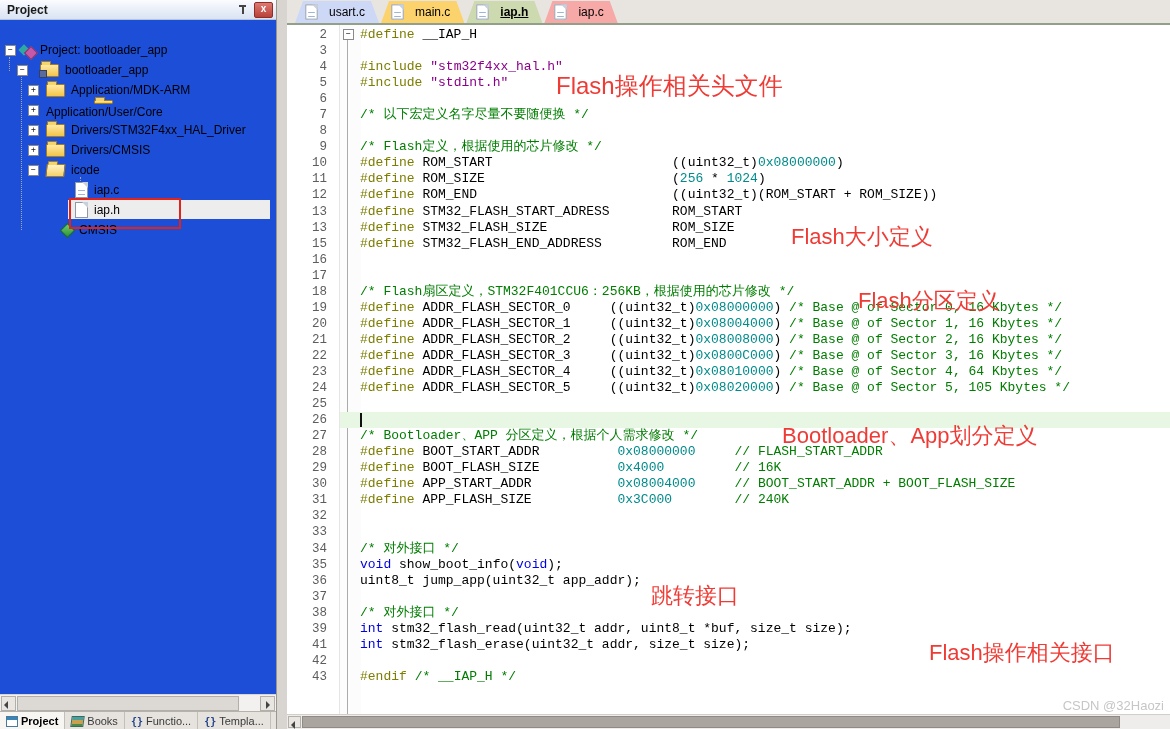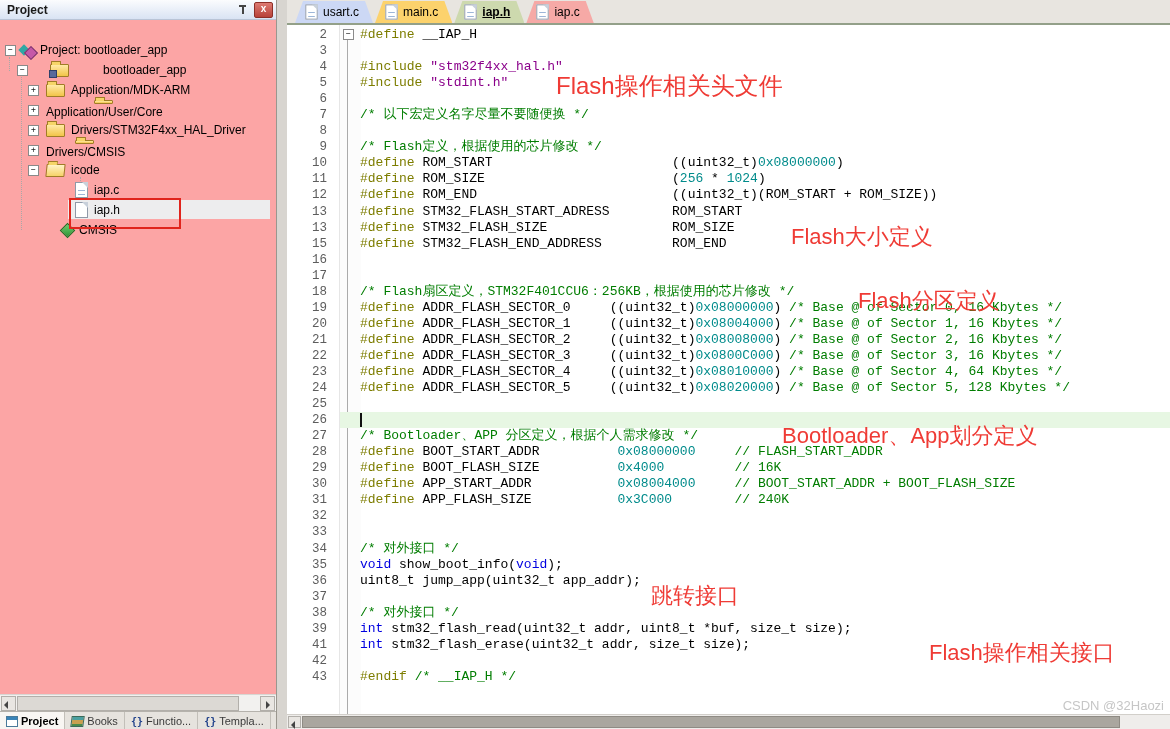--- a/index.html
+++ b/index.html
@@ -1,19 +1,19 @@
 <!DOCTYPE html>
 <html style="--c-pp: #7d7d00; --c-com: #007d00; --c-str: #8a008a; --c-num: #008b8b; --c-kw: #0000e0; --c-pl: #000000; --c-anno: #ef3b35;"><head>
 <meta charset="utf-8">
 <style>
   html,body{margin:0;padding:0;}
   .app{position:relative;width:1170px;height:729px;background:#fff;overflow:hidden;
        font-family:"Liberation Sans","DejaVu Sans",sans-serif;font-size:12px;color:#000;}
   
-  .panel{position:absolute;left:0;top:0;width:277px;height:729px;background:#fca5a5;border-right:1px solid #9a978f;box-sizing:border-box;}
+  .panel{position:absolute;left:0;top:0;width:277px;height:729px;background:#1d4ed8;border-right:1px solid #9a978f;box-sizing:border-box;}
   .panel-header{position:absolute;left:0;top:0;right:0;height:19px;background:linear-gradient(#fbfcfe,#d9e3f3);
     border-bottom:1px solid #b9c4d6;display:flex;align-items:center;padding:0 3px 0 7px;}
   .panel-title{flex:1;font-weight:bold;color:#1a1a1a;}
   .pin{position:relative;width:14px;height:13px;margin-right:4px;cursor:pointer;}
   .pin::before{content:"";position:absolute;left:3px;top:2px;width:7px;height:2px;background:#444;}
   .pin::after{content:"";position:absolute;left:6px;top:2px;width:2px;height:9px;background:#444;}
   .closebtn{width:17px;height:14px;background:linear-gradient(#dd7a72,#b8423a);border:1px solid #8d2f28;border-radius:2px;
     color:#fff;font-weight:bold;font-size:10px;line-height:12px;text-align:center;cursor:pointer;}
   .tree{position:absolute;left:0;top:19px;right:0;height:675px;overflow:hidden;}
   .trow{position:absolute;height:20px;display:flex;align-items:center;white-space:nowrap;cursor:default;}
@@ -50,21 +50,21 @@
   .ptab.active{background:#f8f6f3;font-weight:bold;color:#000;}
   .bt-project{width:12px;height:11px;border:1px solid #4a7a9a;background:linear-gradient(#3a84b8 0 3px,#fff 3px) ;box-sizing:border-box;}
   .bt-books{width:13px;height:11px;background:linear-gradient(#4aa0a0 0 3px,#c8a050 3px 7px,#4a8a4a 7px);border:1px solid #3a6a5a;box-sizing:border-box;transform:skewX(-8deg);}
   .bt-braces{color:#20418a;font-weight:bold;font-size:10px;font-family:"DejaVu Sans Mono",monospace;}
   
   .splitter{position:absolute;left:277px;top:0;width:10px;height:729px;background:#d8d5d0;cursor:col-resize;}
   
   .editor{position:absolute;left:287px;top:0;width:883px;height:729px;background:#fff;}
   .tabbar{position:absolute;left:0;top:0;right:0;height:25px;background:#e8e5e0;border-bottom:2px solid #93a089;
     display:flex;align-items:flex-end;padding-left:8px;box-sizing:border-box;}
-  .dtab{height:22px;display:flex;align-items:center;gap:5px;padding:0 14px 0 10px;margin-right:2px;
+  .dtab{height:22px;display:flex;align-items:center;gap:11px;padding:0 14px 0 10px;margin-right:2px;
     clip-path:polygon(8px 0,calc(100% - 8px) 0,100% 100%,0 100%);cursor:pointer;position:relative;}
   .dtab .dlbl{font-size:12px;}
   .dtab.active .dlbl{font-weight:bold;text-decoration:underline;}
   .dtab .i-file-c{transform:scale(.95);}
   .code{position:absolute;left:0;top:25px;right:0;height:690px;background:#fff;overflow:hidden;}
   .fold-strip{position:absolute;left:52px;top:0;bottom:0;width:21px;background:#fcfcfc;border-left:1px solid #e6e6e6;}
   .fold-line{position:absolute;left:60px;top:10px;height:694px;width:0;border-left:1px solid #ababab;}
   .fold-box{position:absolute;left:56px;top:4px;width:9px;height:9px;border:1px solid #8a8a8a;background:#fff;
     font:8px/7px "DejaVu Sans Mono",monospace;text-align:center;color:#222;cursor:pointer;z-index:3;}
   .code-lines{position:absolute;left:0;top:2px;right:0;}
@@ -96,37 +96,37 @@
     <div class="tree">
       <div class="guide" style="left:9px;top:38px;height:14px;"></div>
       <div class="guide" style="left:21px;top:58px;height:153px;"></div>
       <div class="guide" style="left:80px;top:158px;height:34px;"></div>
       <div class="sel-bg"></div>
 
       <div class="trow" style="left: 20px; top: 21px;">
           <span class="ticon i-target" style="position: relative; margin-right: 6px; display: inline-block;"></span>
           <span class="lbl">Project: bootloader_app</span>
         </div>
-        <div class="trow" style="left: 50px; top: 41px; gap: 28px;">
+        <div class="trow" style="left: 40px; top: 41px;">
           <span class="ticon i-folder-target" style="position: relative; margin-right: 6px; display: inline-block;"></span>
           <span class="lbl">bootloader_app</span>
         </div>
         <div class="trow" style="left: 46px; top: 61px;">
           <span class="ticon i-folder" style="position: relative; margin-right: 6px; display: inline-block;"></span>
           <span class="lbl">Application/MDK-ARM</span>
         </div>
         <div class="trow" style="left: 46px; top: 81px; flex-direction: column;">
           <span class="ticon i-folder" style="position: relative; margin-right: 6px; display: inline-block;"></span>
           <span class="lbl">Application/User/Core</span>
         </div>
         <div class="trow" style="left: 46px; top: 101px;">
           <span class="ticon i-folder" style="position: relative; margin-right: 6px; display: inline-block;"></span>
           <span class="lbl">Drivers/STM32F4xx_HAL_Driver</span>
         </div>
-        <div class="trow" style="left: 46px; top: 121px; flex-direction: column;">
+        <div class="trow" style="left: 46px; top: 121px;">
           <span class="ticon i-folder" style="position: relative; margin-right: 6px; display: inline-block;"></span>
           <span class="lbl">Drivers/CMSIS</span>
         </div>
         <div class="trow" style="left: 46px; top: 141px;">
           <span class="ticon i-folder-open" style="position: relative; margin-right: 6px; display: inline-block;"></span>
           <span class="lbl">icode</span>
         </div>
         <div class="trow" style="left: 75px; top: 161px;">
           <span class="ticon i-file-c" style="position: relative; margin-right: 6px; display: inline-block;"></span>
           <span class="lbl">iap.c</span>
@@ -214,21 +214,21 @@
           <div class="row"><span class="ln">13</span><span class="txt"><span class="s-pp">#define</span><span class="s-pl"> STM32_FLASH_SIZE                ROM_SIZE</span></span></div>
           <div class="row"><span class="ln">15</span><span class="txt"><span class="s-pp">#define</span><span class="s-pl"> STM32_FLASH_END_ADDRESS         ROM_END</span></span></div>
           <div class="row"><span class="ln">16</span><span class="txt"></span></div>
           <div class="row"><span class="ln">17</span><span class="txt"></span></div>
           <div class="row"><span class="ln">18</span><span class="txt"><span class="s-com">/* Flash扇区定义，STM32F401CCU6：256KB，根据使用的芯片修改 */</span></span></div>
           <div class="row"><span class="ln">19</span><span class="txt"><span class="s-pp">#define</span><span class="s-pl"> ADDR_FLASH_SECTOR_0     ((uint32_t)</span><span class="s-num">0x08000000</span><span class="s-pl">) </span><span class="s-com">/* Base @ of Sector 0, 16 Kbytes */</span></span></div>
           <div class="row"><span class="ln">20</span><span class="txt"><span class="s-pp">#define</span><span class="s-pl"> ADDR_FLASH_SECTOR_1     ((uint32_t)</span><span class="s-num">0x08004000</span><span class="s-pl">) </span><span class="s-com">/* Base @ of Sector 1, 16 Kbytes */</span></span></div>
           <div class="row"><span class="ln">21</span><span class="txt"><span class="s-pp">#define</span><span class="s-pl"> ADDR_FLASH_SECTOR_2     ((uint32_t)</span><span class="s-num">0x08008000</span><span class="s-pl">) </span><span class="s-com">/* Base @ of Sector 2, 16 Kbytes */</span></span></div>
           <div class="row"><span class="ln">22</span><span class="txt"><span class="s-pp">#define</span><span class="s-pl"> ADDR_FLASH_SECTOR_3     ((uint32_t)</span><span class="s-num">0x0800C000</span><span class="s-pl">) </span><span class="s-com">/* Base @ of Sector 3, 16 Kbytes */</span></span></div>
           <div class="row"><span class="ln">23</span><span class="txt"><span class="s-pp">#define</span><span class="s-pl"> ADDR_FLASH_SECTOR_4     ((uint32_t)</span><span class="s-num">0x08010000</span><span class="s-pl">) </span><span class="s-com">/* Base @ of Sector 4, 64 Kbytes */</span></span></div>
-          <div class="row"><span class="ln">24</span><span class="txt"><span class="s-pp">#define</span><span class="s-pl"> ADDR_FLASH_SECTOR_5     ((uint32_t)</span><span class="s-num">0x08020000</span><span class="s-pl">) </span><span class="s-com">/* Base @ of Sector 5, 128 Kbytes */</span></span></div>
+          <div class="row"><span class="ln">24</span><span class="txt"><span class="s-pp">#define</span><span class="s-pl"> ADDR_FLASH_SECTOR_5     ((uint32_t)</span><span class="s-num">0x08020000</span><span class="s-pl">) </span><span class="s-com">/* Base @ of Sector 5, 105 Kbytes */</span></span></div>
           <div class="row"><span class="ln">25</span><span class="txt"></span></div>
           <div class="row"><div class="cur-hl"></div><div class="caret"></div><span class="ln">26</span><span class="txt"></span></div>
           <div class="row"><span class="ln">27</span><span class="txt"><span class="s-com">/* Bootloader、APP 分区定义，根据个人需求修改 */</span></span></div>
           <div class="row"><span class="ln">28</span><span class="txt"><span class="s-pp">#define</span><span class="s-pl"> BOOT_START_ADDR          </span><span class="s-num">0x08000000</span><span class="s-pl">     </span><span class="s-com">// FLASH_START_ADDR</span></span></div>
           <div class="row"><span class="ln">29</span><span class="txt"><span class="s-pp">#define</span><span class="s-pl"> BOOT_FLASH_SIZE          </span><span class="s-num">0x4000</span><span class="s-pl">         </span><span class="s-com">// 16K</span></span></div>
           <div class="row"><span class="ln">30</span><span class="txt"><span class="s-pp">#define</span><span class="s-pl"> APP_START_ADDR           </span><span class="s-num">0x08004000</span><span class="s-pl">     </span><span class="s-com">// BOOT_START_ADDR + BOOT_FLASH_SIZE</span></span></div>
           <div class="row"><span class="ln">31</span><span class="txt"><span class="s-pp">#define</span><span class="s-pl"> APP_FLASH_SIZE           </span><span class="s-num">0x3C000</span><span class="s-pl">        </span><span class="s-com">// 240K</span></span></div>
           <div class="row"><span class="ln">32</span><span class="txt"></span></div>
           <div class="row"><span class="ln">33</span><span class="txt"></span></div>
           <div class="row"><span class="ln">34</span><span class="txt"><span class="s-com">/* 对外接口 */</span></span></div>

